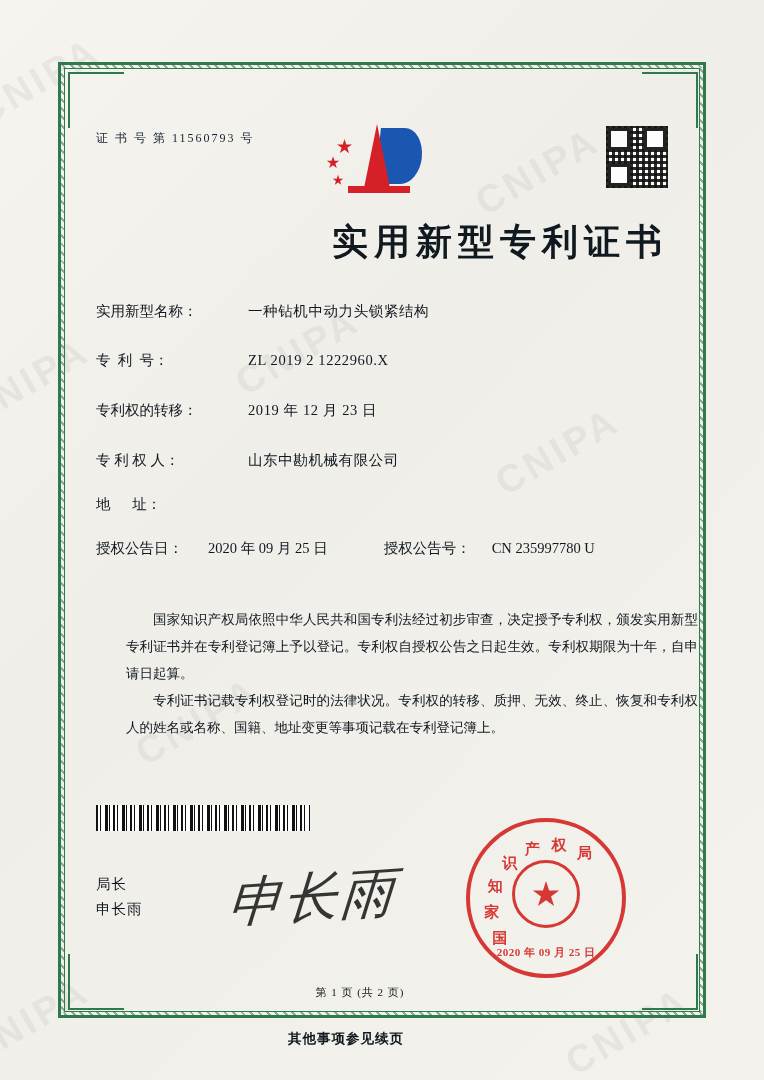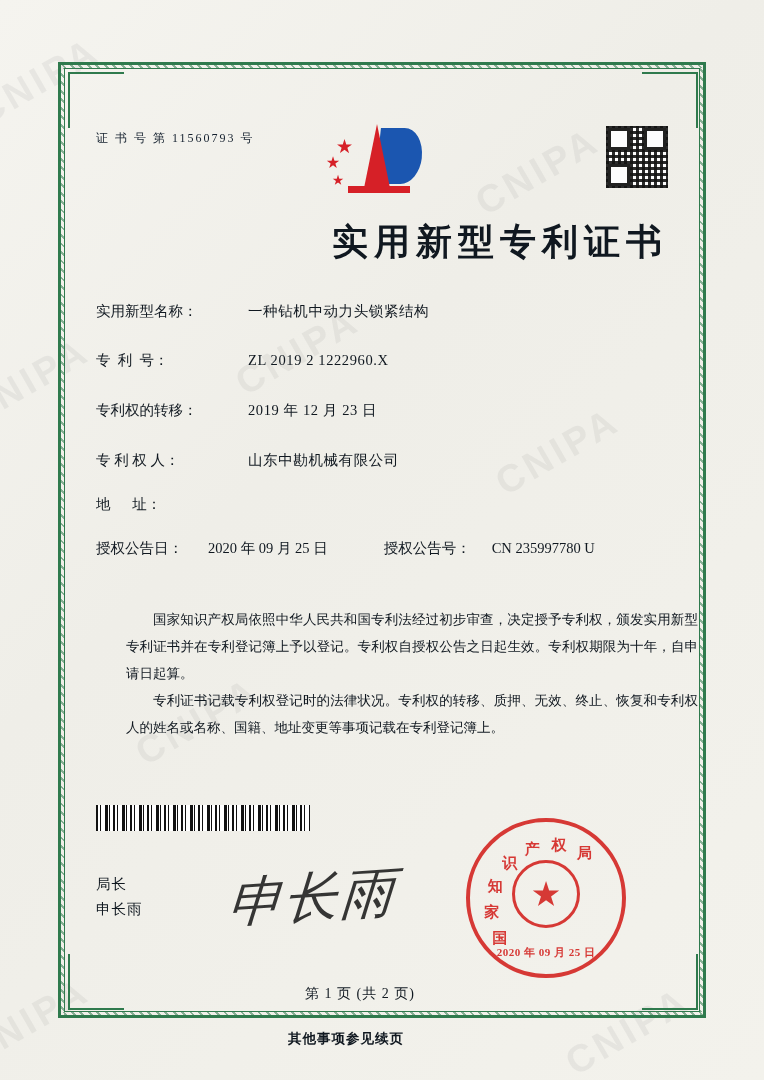--- a/index.html
+++ b/index.html
@@ -321,21 +321,21 @@
     font-weight: bold;
     letter-spacing: .5px;
   }
 
   .page-no {
     position: absolute;
     left: 0;
     width: 720px;
     top: 985px;
     text-align: center;
-    font-size: 14px;
+    font-size: 11px;
     color: #101820;
     letter-spacing: 1px;
   }
   .footer-note {
     position: absolute;
     left: 0;
     width: 692px;
     top: 1030px;
     text-align: center;
     font-size: 13.5px;

